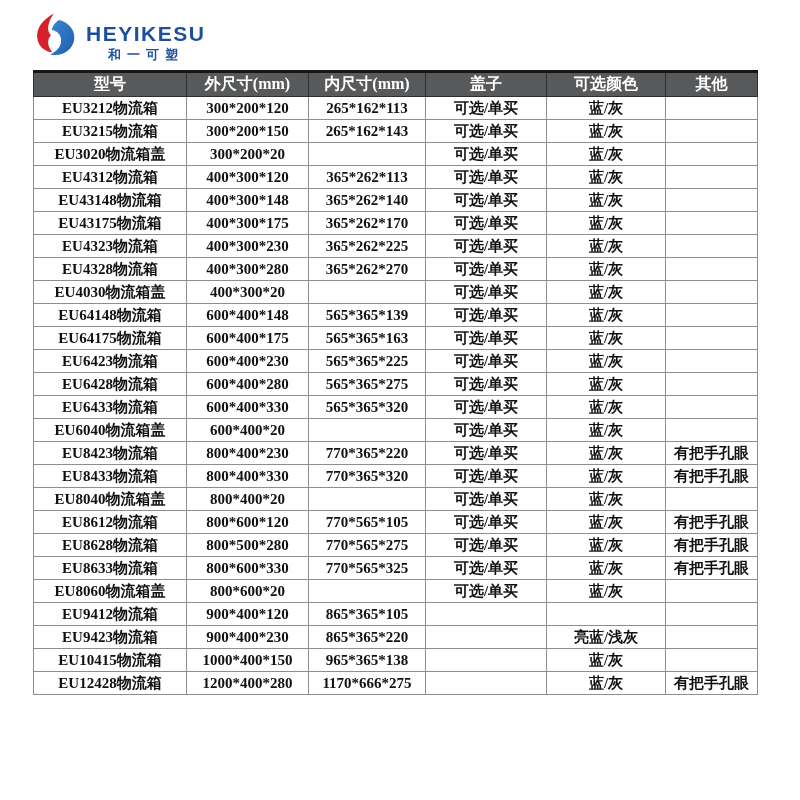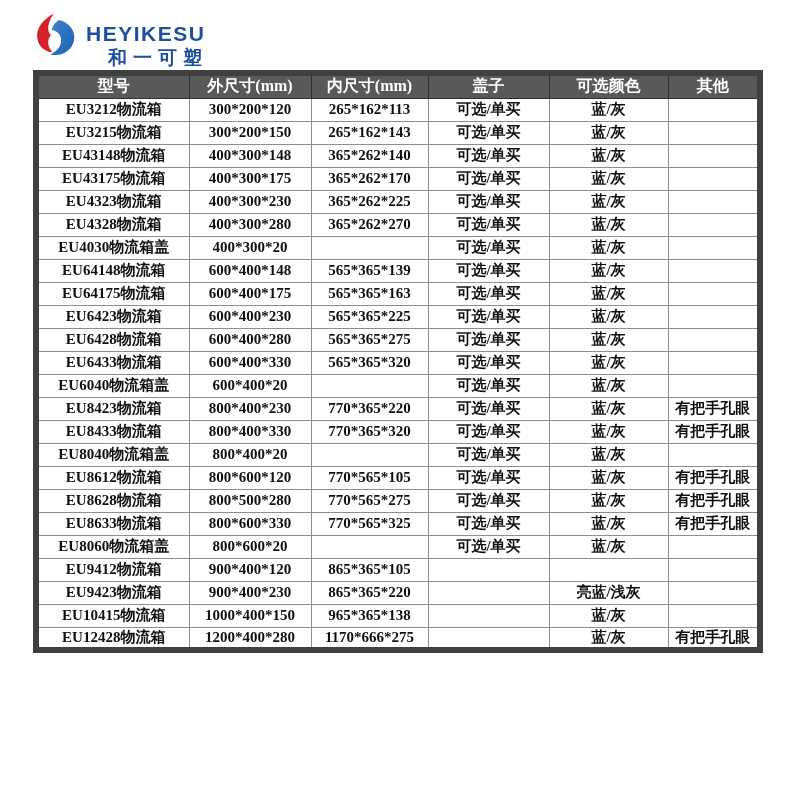--- a/index.html
+++ b/index.html
@@ -38,21 +38,21 @@
     color: var(--brand-blue, #1c4f9e);
     font-family: "Liberation Sans", "DejaVu Sans", sans-serif;
   }
   .brand-en {
     font-size: 21px;
     font-weight: bold;
     letter-spacing: 1.5px;
     line-height: 1;
   }
   .brand-cn {
-    font-size: 19px;
+    font-size: 13px;
     font-weight: bold;
     letter-spacing: 6px;
     margin-top: 4px;
     margin-left: 22px;
     line-height: 1;
   }
 
   
   table.spec-table {
     position: absolute;
@@ -77,21 +77,21 @@
     border: 1px solid var(--grid-line, #8e8e8e);
     height: 23px;
     padding: 0 2px;
     font-size: 15px;
     font-weight: bold;
     text-align: center;
     color: var(--body-text, #111111);
     white-space: nowrap;
     overflow: hidden;
   }
-  table.spec-table { border: 6px solid #404040; }
+  table.spec-table { border: 1px solid #404040; }
 </style>
 </head>
 <body>
 
 <div class="page">
 
   <div class="logo">
     <svg class="logo-icon" viewBox="0 0 64 60" xmlns="http://www.w3.org/2000/svg">
       <defs>
         <linearGradient id="lgBlue" x1="0" y1="0" x2="1" y2="1">
@@ -143,21 +143,37 @@
 
   <tr>
     <td>EU3215物流箱</td>
     <td>300*200*150</td>
     <td>265*162*143</td>
     <td>可选/单买</td>
     <td>蓝/灰</td>
     <td>&nbsp;</td>
   </tr>
 
-
+  <tr>
+    <td>EU3020物流箱盖</td>
+    <td>300*200*20</td>
+    <td>&nbsp;</td>
+    <td>可选/单买</td>
+    <td>蓝/灰</td>
+    <td>&nbsp;</td>
+  </tr>
+
+  <tr>
+    <td>EU4312物流箱</td>
+    <td>400*300*120</td>
+    <td>365*262*113</td>
+    <td>可选/单买</td>
+    <td>蓝/灰</td>
+    <td>&nbsp;</td>
+  </tr>
 
   <tr>
     <td>EU43148物流箱</td>
     <td>400*300*148</td>
     <td>365*262*140</td>
     <td>可选/单买</td>
     <td>蓝/灰</td>
     <td>&nbsp;</td>
   </tr>
 

